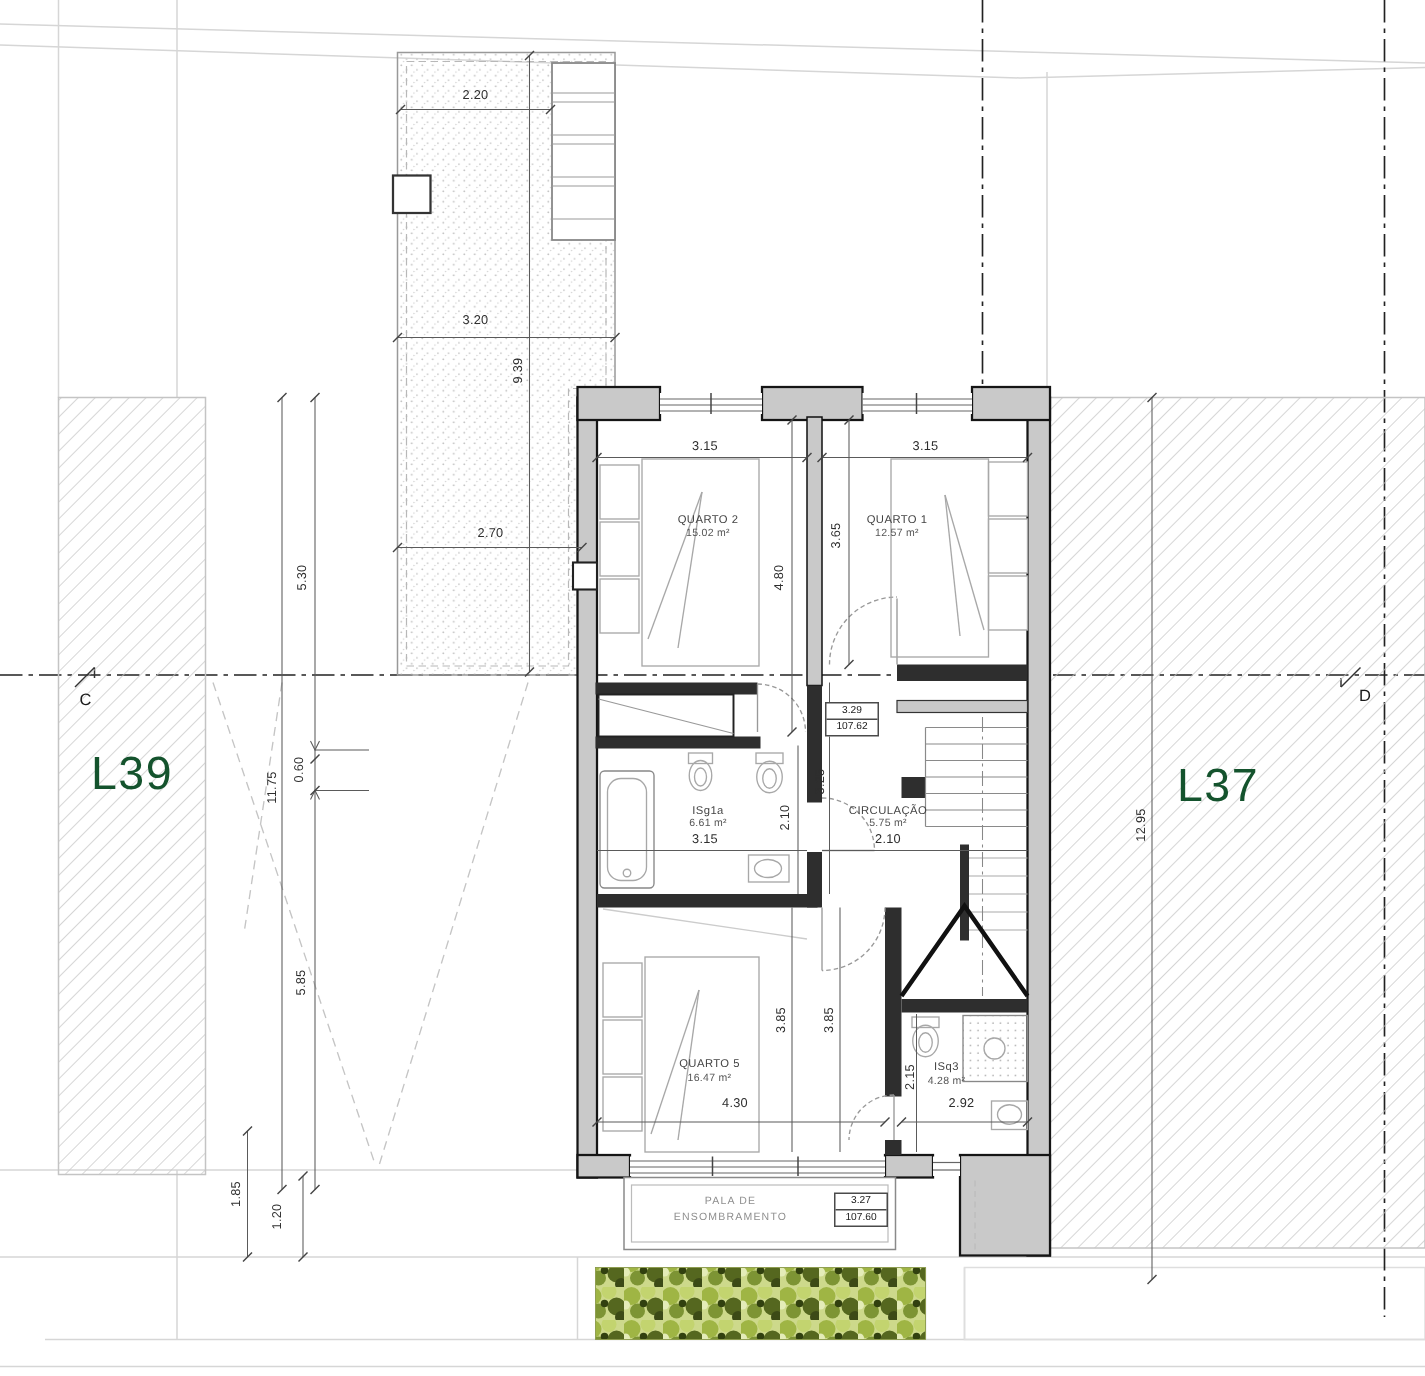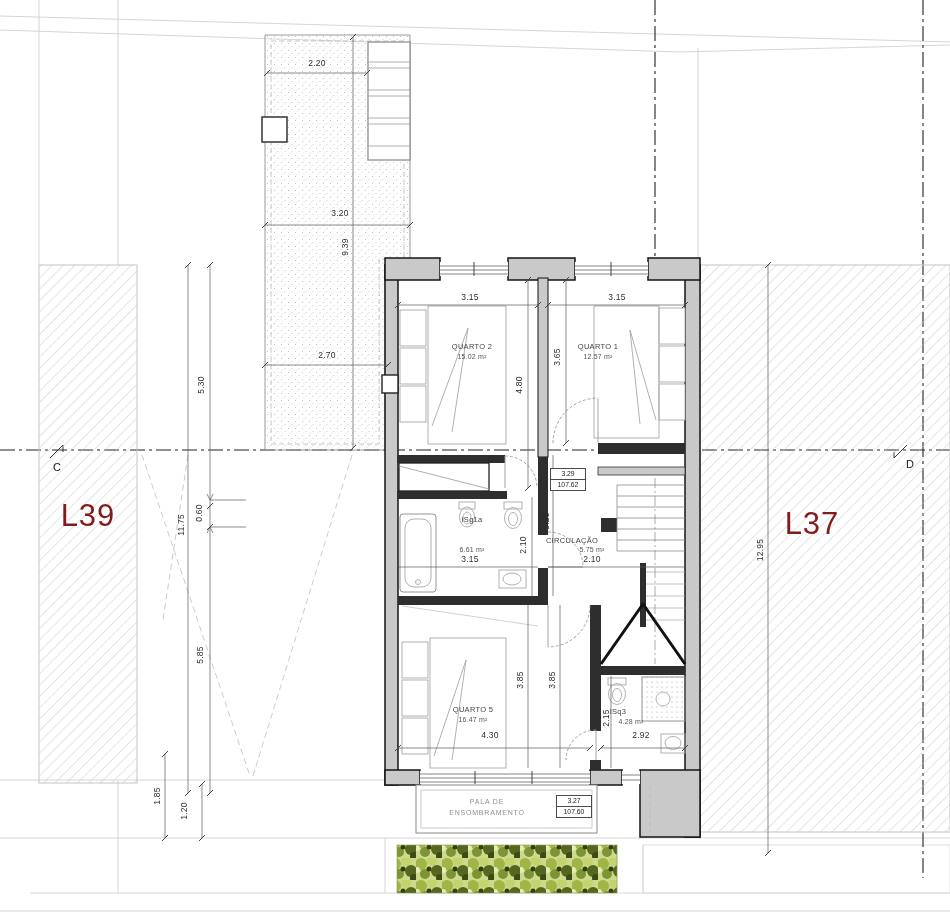--- a/index.html
+++ b/index.html
@@ -4,21 +4,21 @@
 <style>
   html,body{margin:0;padding:0;background:#fff;}
   #canvas{position:relative;width:950px;height:917px;background:#ffffff;overflow:hidden;
           font-family:"Liberation Sans",sans-serif;}
   #plan-svg{position:absolute;left:0;top:0;}
   .lbl{position:absolute;font-size:8.5px;color:#2e2e2e;white-space:nowrap;
        transform:translate(-50%,-50%);letter-spacing:0.2px;}
   .lbl.v{transform:translate(-50%,-50%) rotate(-90deg);}
   .room{font-size:7.5px;color:#444;letter-spacing:0.3px;}
   .area{font-size:7px;color:#555;}
-  .lot{font-size:31px;color:#7f1d1d;letter-spacing:1px;}
+  .lot{font-size:31px;color:#14532d;letter-spacing:1px;}
   .sec{font-size:11px;color:#1a1a1a;}
   .pala-t{font-size:7px;color:#8f8f8f;letter-spacing:0.8px;}
   .lvl{position:absolute;border:1px solid #4a4a4a;background:#fff;width:34px;
        font-size:6.8px;color:#222;text-align:center;line-height:10px;}
   .lvl div.r2{border-top:1px solid #4a4a4a;}
 </style>
 </head>
 <body>
 
 <div id="canvas">
@@ -343,21 +343,21 @@
           <line x1="563" y1="446" x2="569" y2="440"></line>
       <line x1="395" y1="751" x2="401" y2="745"></line>
           <line x1="587" y1="751" x2="593" y2="745"></line>
       <line x1="598" y1="751" x2="604" y2="745"></line>
           <line x1="682" y1="751" x2="688" y2="745"></line>
     </g>
   </g>
 </svg>
 
   <div class="lbl" style="left:317px;top:63px">2.20</div>
-  <div class="lbl" style="left:340px;top:213px">3.20</div>
+  <div class="lbl" style="left:317px;top:213px">3.20</div>
   <div class="lbl v" style="left:345px;top:247px">9.39</div>
   <div class="lbl" style="left:327px;top:355px">2.70</div>
 
   <div class="lbl v" style="left:201px;top:385px">5.30</div>
   <div class="lbl v" style="left:199px;top:513px">0.60</div>
   <div class="lbl v" style="left:181px;top:525px">11.75</div>
   <div class="lbl v" style="left:200px;top:655px">5.85</div>
   <div class="lbl v" style="left:157px;top:796px">1.85</div>
   <div class="lbl v" style="left:184px;top:811px">1.20</div>
 
@@ -376,27 +376,27 @@
   <div class="lbl v" style="left:520px;top:680px">3.85</div>
   <div class="lbl v" style="left:552px;top:680px">3.85</div>
   <div class="lbl" style="left:490px;top:735px">4.30</div>
   <div class="lbl v" style="left:606px;top:718px">2.15</div>
   <div class="lbl" style="left:641px;top:735px">2.92</div>
 
   <div class="lbl room" style="left:472px;top:346px">QUARTO 2</div>
   <div class="lbl area" style="left:472px;top:356px">15.02 m²</div>
   <div class="lbl room" style="left:598px;top:346px">QUARTO 1</div>
   <div class="lbl area" style="left:598px;top:356px">12.57 m²</div>
-  <div class="lbl room" style="left:472px;top:519px">ISg1a</div>
+  <div class="lbl room" style="left:472px;top:540px">ISg1a</div>
   <div class="lbl area" style="left:472px;top:549px">6.61 m²</div>
-  <div class="lbl room" style="left:572px;top:540px">CIRCULAÇÃO</div>
+  <div class="lbl room" style="left:592px;top:540px">CIRCULAÇÃO</div>
   <div class="lbl area" style="left:592px;top:549px">5.75 m²</div>
   <div class="lbl room" style="left:473px;top:709px">QUARTO 5</div>
   <div class="lbl area" style="left:473px;top:719px">16.47 m²</div>
-  <div class="lbl room" style="left:618px;top:711px">ISq3</div>
+  <div class="lbl room" style="left:631px;top:711px">ISq3</div>
   <div class="lbl area" style="left:631px;top:721px">4.28 m²</div>
 
   <div class="lvl" style="left:550px;top:468px">
     <div>3.29</div>
     <div class="r2">107.62</div>
   </div>
   <div class="lvl" style="left:556px;top:795px">
     <div>3.27</div>
     <div class="r2">107.60</div>
   </div>

